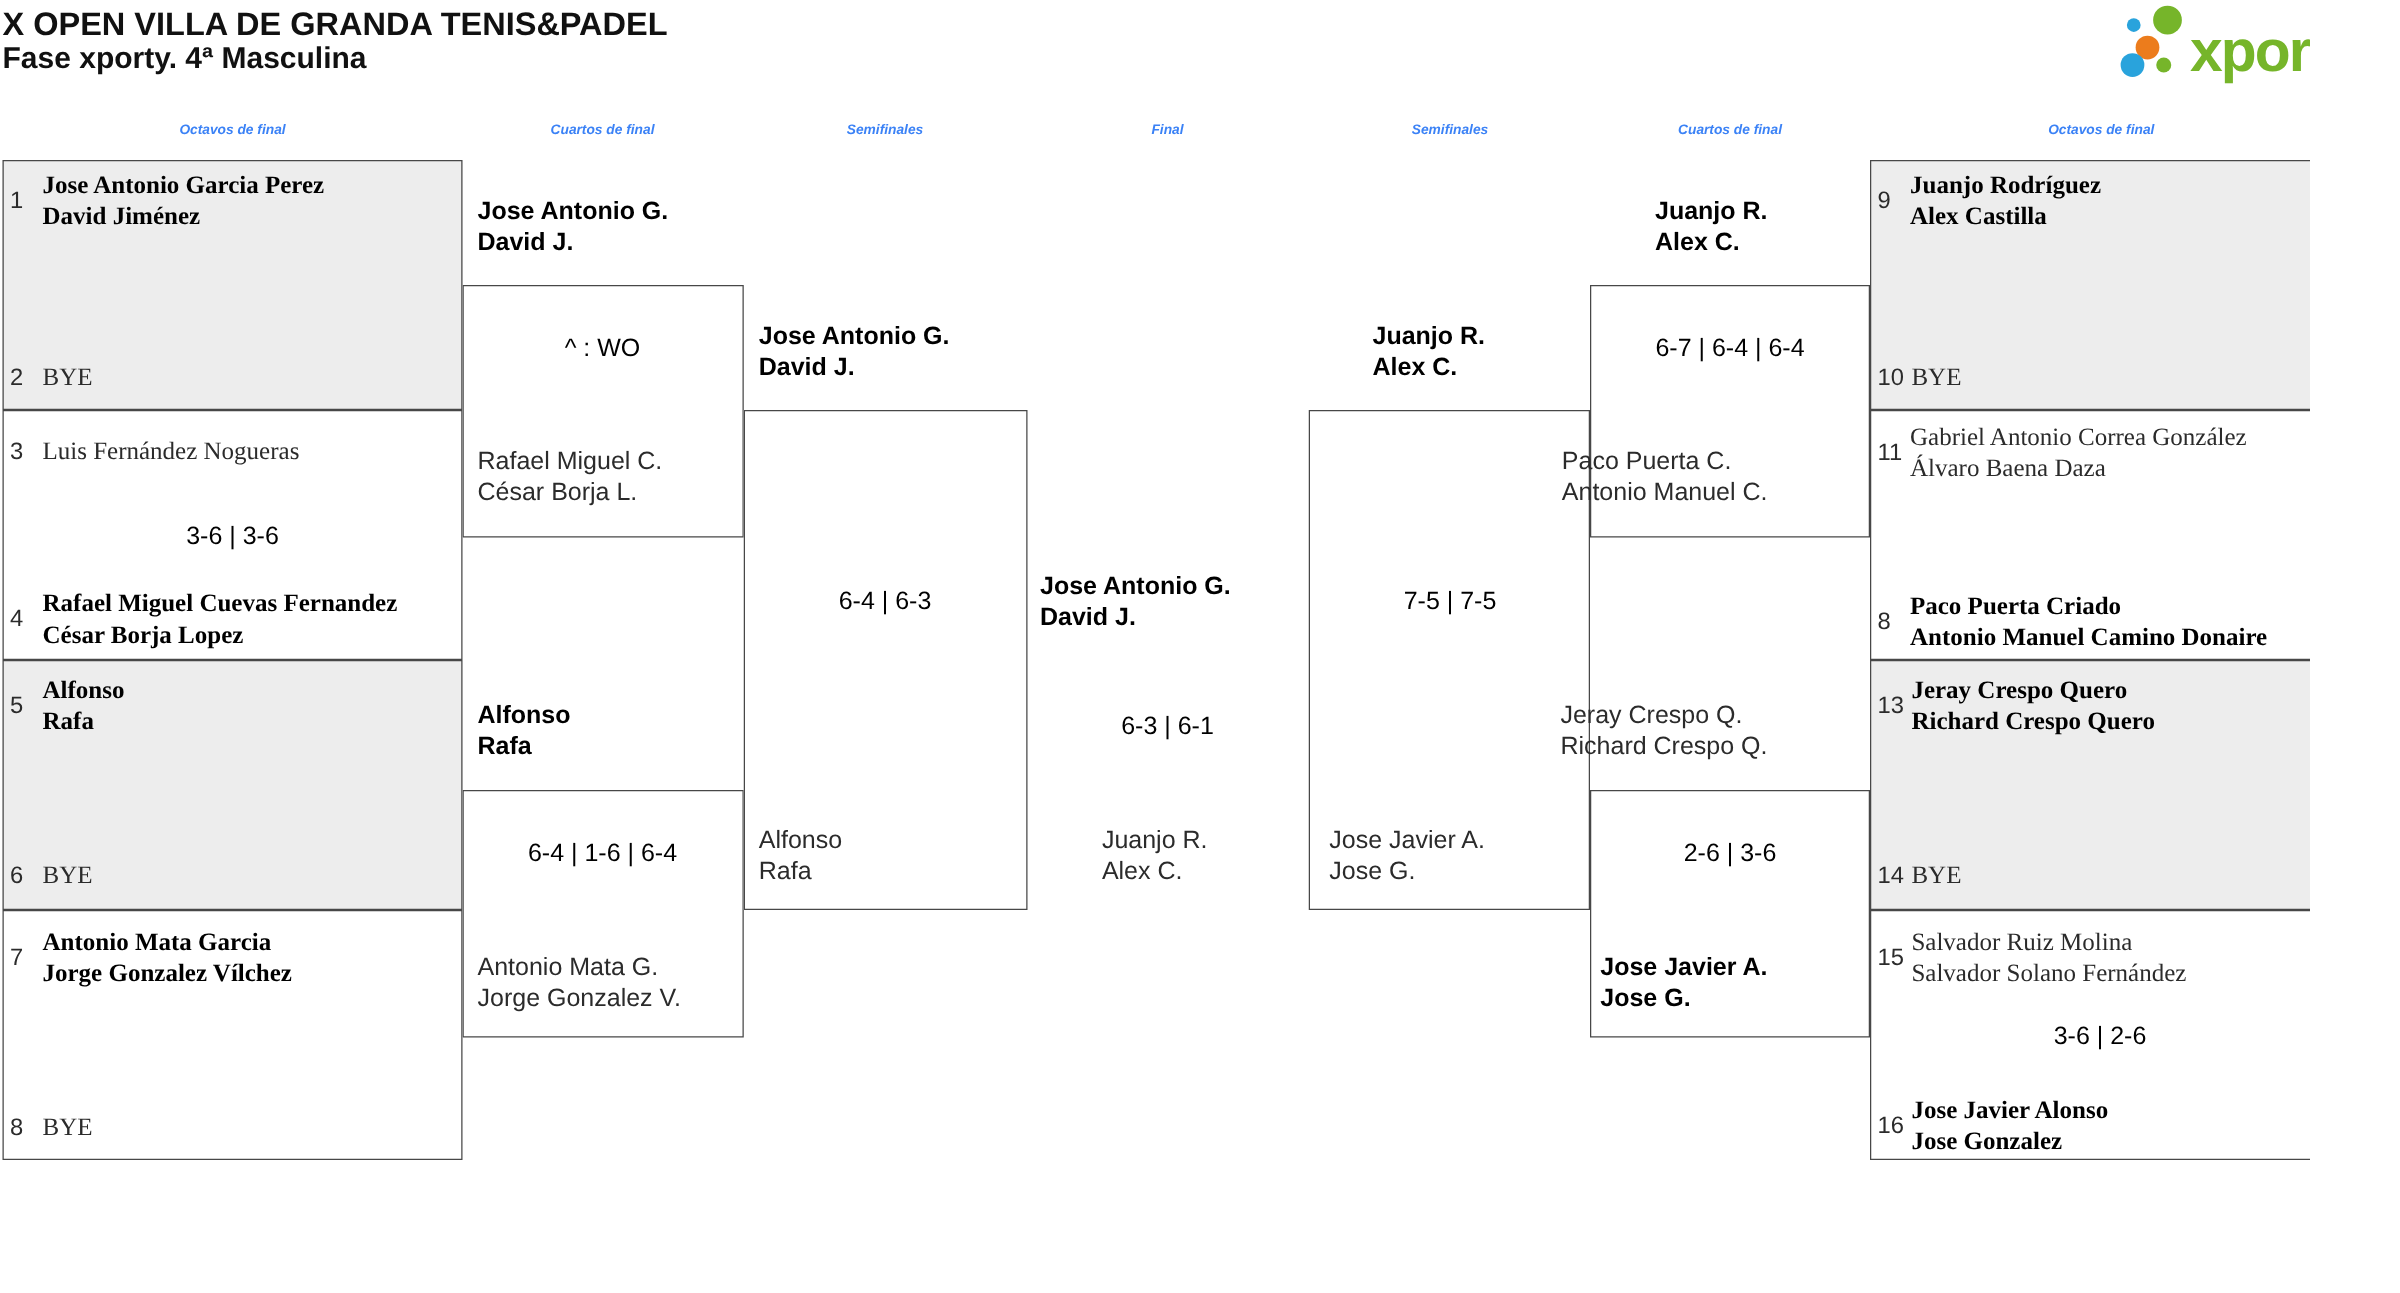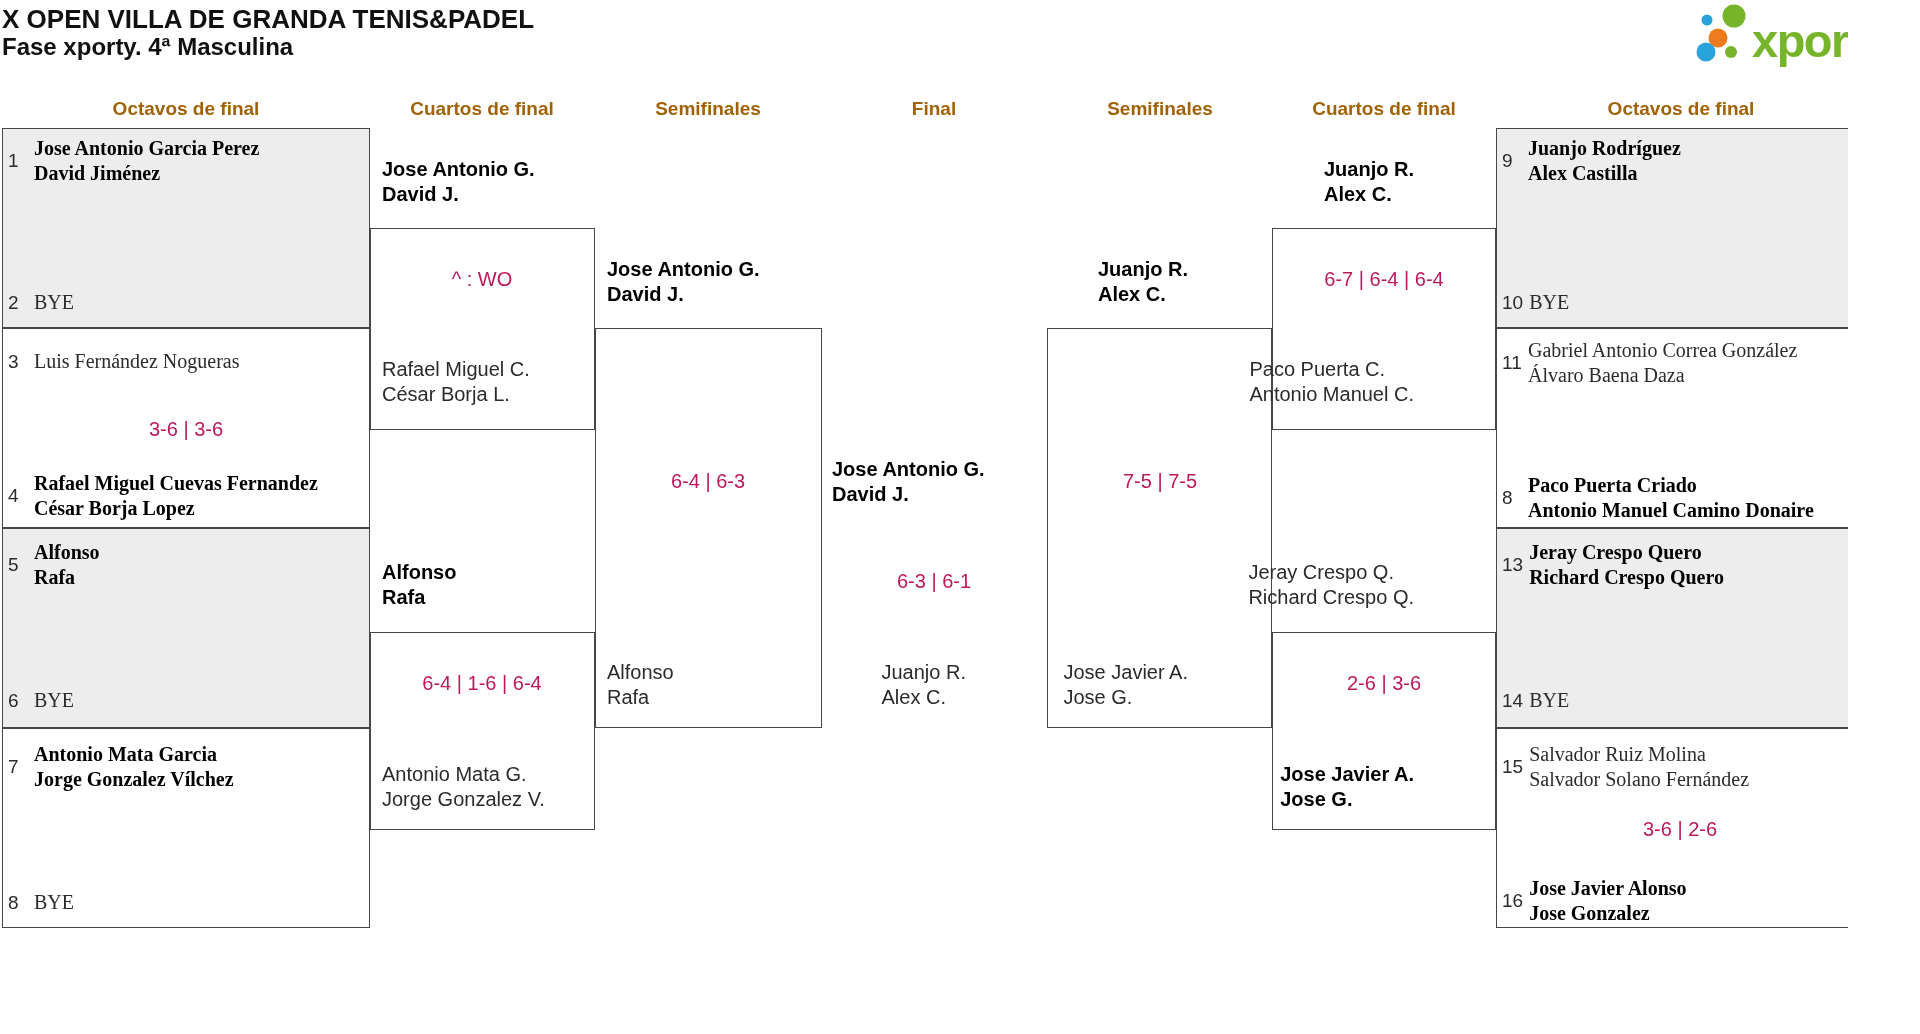--- a/index.html
+++ b/index.html
@@ -3,35 +3,35 @@
 <meta charset="utf-8">
 <style>
   html,body { margin:0; padding:0; background:#ffffff; }
   .stage { position:relative; width:1848px; height:1034px; background:#ffffff;
            font-family:"Liberation Sans", sans-serif; overflow:hidden; }
 
   .title    { position:absolute; left:2px; top:4px;  font-size:26px; font-weight:bold; color:#111; white-space:nowrap; }
   .subtitle { position:absolute; left:2px; top:33px; font-size:24px; font-weight:bold; color:#111; white-space:nowrap; }
 
   .round-header { position:absolute; top:98px; transform:translateX(-50%);
-                  font-size:19px; font-weight:bold; color:#a16207; white-space:nowrap; }
+                  font-size:11px; font-weight:bold; color:#3b82f6; white-space:nowrap;font-style:italic; }
 
   .box { position:absolute; border:1.5px solid #474747; background:#ffffff; box-sizing:border-box; }
   .box.shade { background:#ededed; }
 
   .entry { position:absolute; display:flex; align-items:center; gap:6px; }
   .entry .num { min-width:20px; font-size:19px; color:#2b2b2b; }
   .entry .nm  { font-size:20px; line-height:25px; color:#2b2b2b; white-space:nowrap;font-family:Liberation Serif, serif; }
   .entry.w .nm { font-weight:bold; color:#000; }
 
   .tlabel { position:absolute; font-size:20px; line-height:25px; color:#2b2b2b; white-space:nowrap; }
   .tlabel.w  { font-weight:bold; color:#000; }
   .tlabel.ra { text-align:left; }
 
-  .score { position:absolute; transform:translateX(-50%); font-size:20px; color:#be185d; white-space:nowrap; }
+  .score { position:absolute; transform:translateX(-50%); font-size:20px; color:#000000; white-space:nowrap; }
 
   .logo { position:absolute; left:1688px; top:0; }
 </style>
 </head>
 <body>
 
 <div class="stage">
 
   <div class="title">X OPEN VILLA DE GRANDA TENIS&amp;PADEL</div>
   <div class="subtitle">Fase xporty. 4ª Masculina</div>

